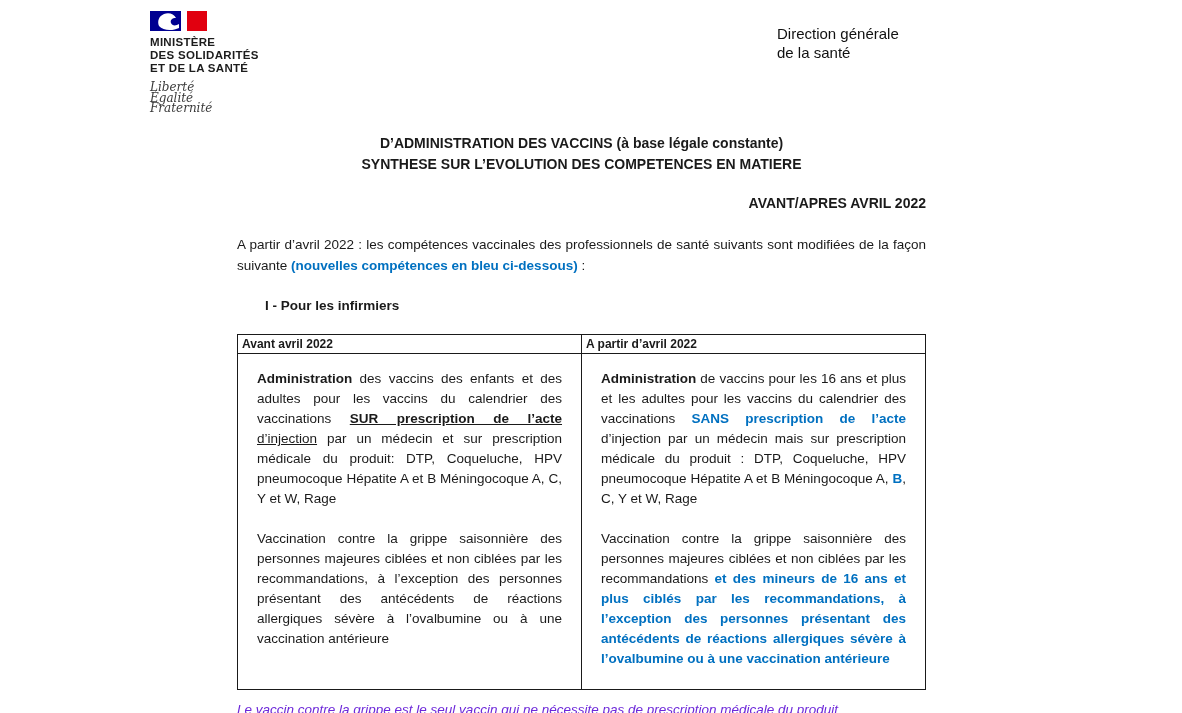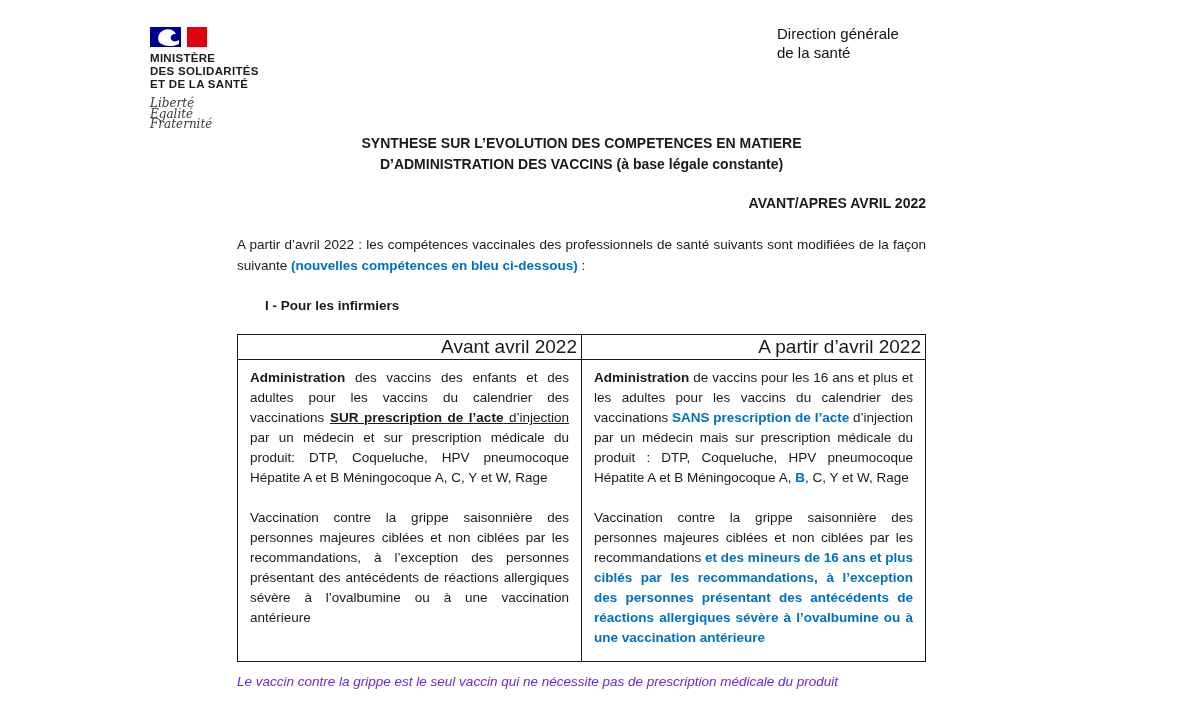--- a/index.html
+++ b/index.html
@@ -5,21 +5,21 @@
   * { box-sizing: border-box; }
   html, body { margin: 0; padding: 0; }
   body {
     width: 1182px; height: 713px;
     background: #ffffff;
     font-family: "Liberation Sans", sans-serif;
     color: #1a1a1a;
     position: relative;
     overflow: hidden;
   }
-  .gov-logo { position: absolute; left: 150px; top: 27px; }
+  .gov-logo { position: absolute; left: 150px; top: 11px; }
   .flag { display: block; margin-bottom: 5px; }
   .ministry-name {
     font-weight: bold; font-size: 11.5px; line-height: 13px;
     letter-spacing: 0.3px; color: #1c1c1c; text-transform: uppercase;
   }
   .motto {
     margin-top: 7px;
     font-family: "DejaVu Serif", serif; font-style: italic;
     font-size: 12px; line-height: 10.5px; color: #3a3a3a;
   }
@@ -34,25 +34,25 @@
   .doc-title { text-align: center; font-weight: bold; font-size: 14px; line-height: 21px; }
   .doc-subtitle { text-align: right; font-weight: bold; font-size: 14px; line-height: 21px; margin-top: 18px; }
   .intro { margin: 20px 0 0 0; text-align: justify; line-height: 21px; }
   .section-heading { font-weight: bold; margin-top: 19px; line-height: 21px; padding-left: 28px; }
   .vax-table {
     margin-top: 18px; border-collapse: collapse;
     width: 689px; table-layout: fixed;
   }
   .vax-table th, .vax-table td { border: 1px solid #1a1a1a; }
   .vax-table th {
-    font-size: 19px; font-weight: normal; text-align: right;
+    font-size: 12px; font-weight: bold; text-align: left;
     padding: 1px 4px; height: 19px;
   }
   .vax-table td { vertical-align: top; padding: 3px 7px 8px 7px; }
-  .cell-p { margin: 5px; text-align: justify; line-height: 20px; }
+  .cell-p { margin: 12px; text-align: justify; line-height: 20px; }
   .spaced { margin-top: 20px; }
   .bold { font-weight: bold; }
   .underline { text-decoration: underline; }
   .blue { color: var(--accent-blue, #0070C0); }
   .footnote { font-style: italic; margin-top: 11px; line-height: 18px; color: #6d28d9; }
 </style>
 </head>
 <body style="--accent-blue: #0070C0; background: rgb(255, 255, 255);">
 
 <div class="gov-logo">
@@ -73,22 +73,22 @@
   </div>
 </div>
 
 <div class="dgs">
   <div>Direction générale</div>
   <div>de la santé</div>
 </div>
 
 <div class="content">
   <div class="doc-title">
+    <div>D’ADMINISTRATION DES VACCINS (à base légale constante)</div>
     <div>SYNTHESE SUR L’EVOLUTION DES COMPETENCES EN MATIERE</div>
-    <div>D’ADMINISTRATION DES VACCINS (à base légale constante)</div>
   </div>
   <div class="doc-subtitle">AVANT/APRES AVRIL 2022</div>
 
   <p class="intro"><span>A partir d’avril 2022 : les compétences vaccinales des professionnels de santé suivants sont modifiées de la façon suivante </span><span class="blue bold">(nouvelles compétences en bleu ci-dessous)</span><span> :</span></p>
 
   <div class="section-heading">I - Pour les infirmiers</div>
 
   <table class="vax-table">
     <thead>
       <tr>

